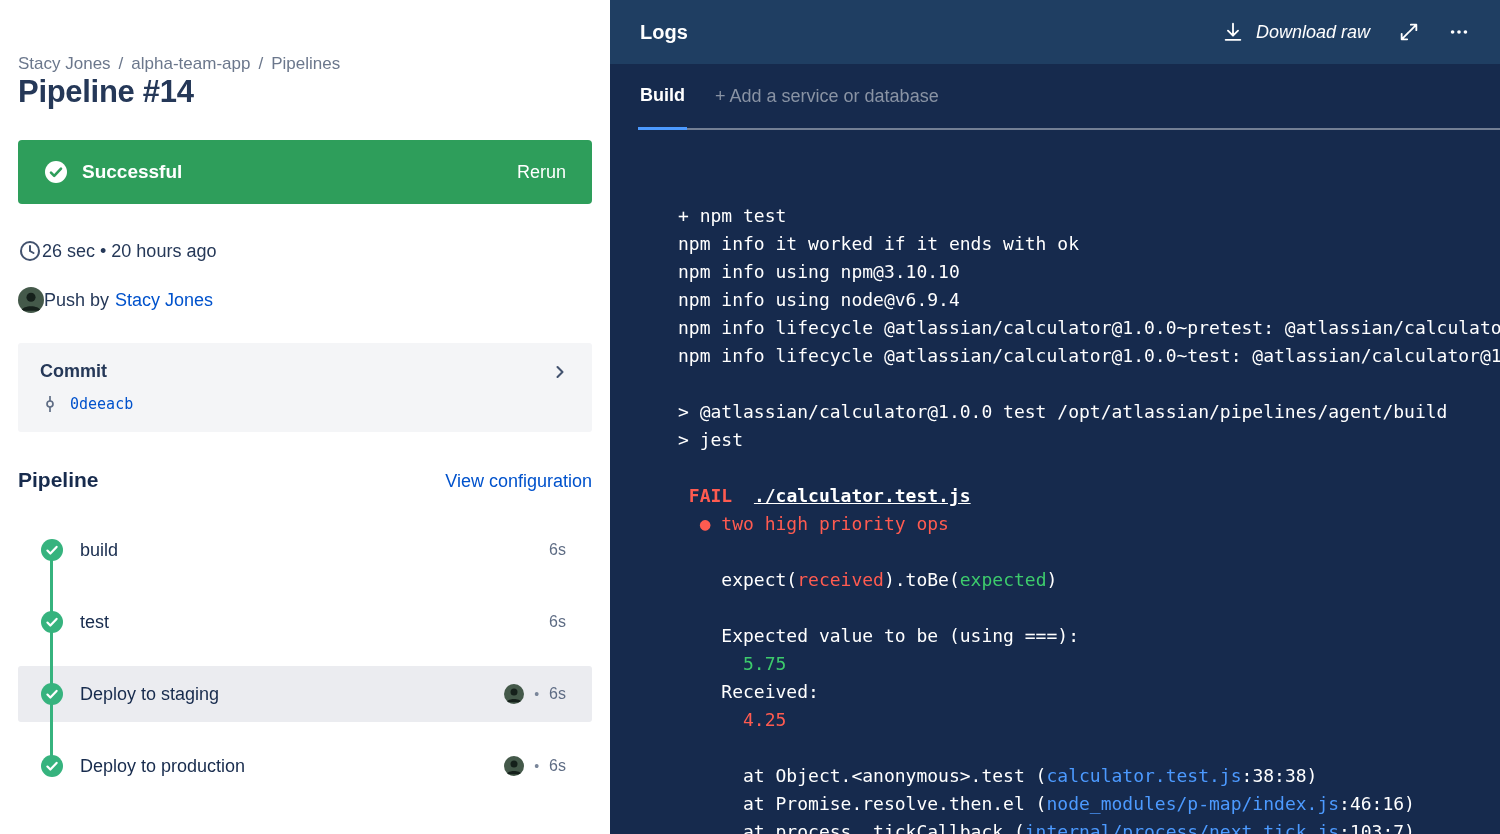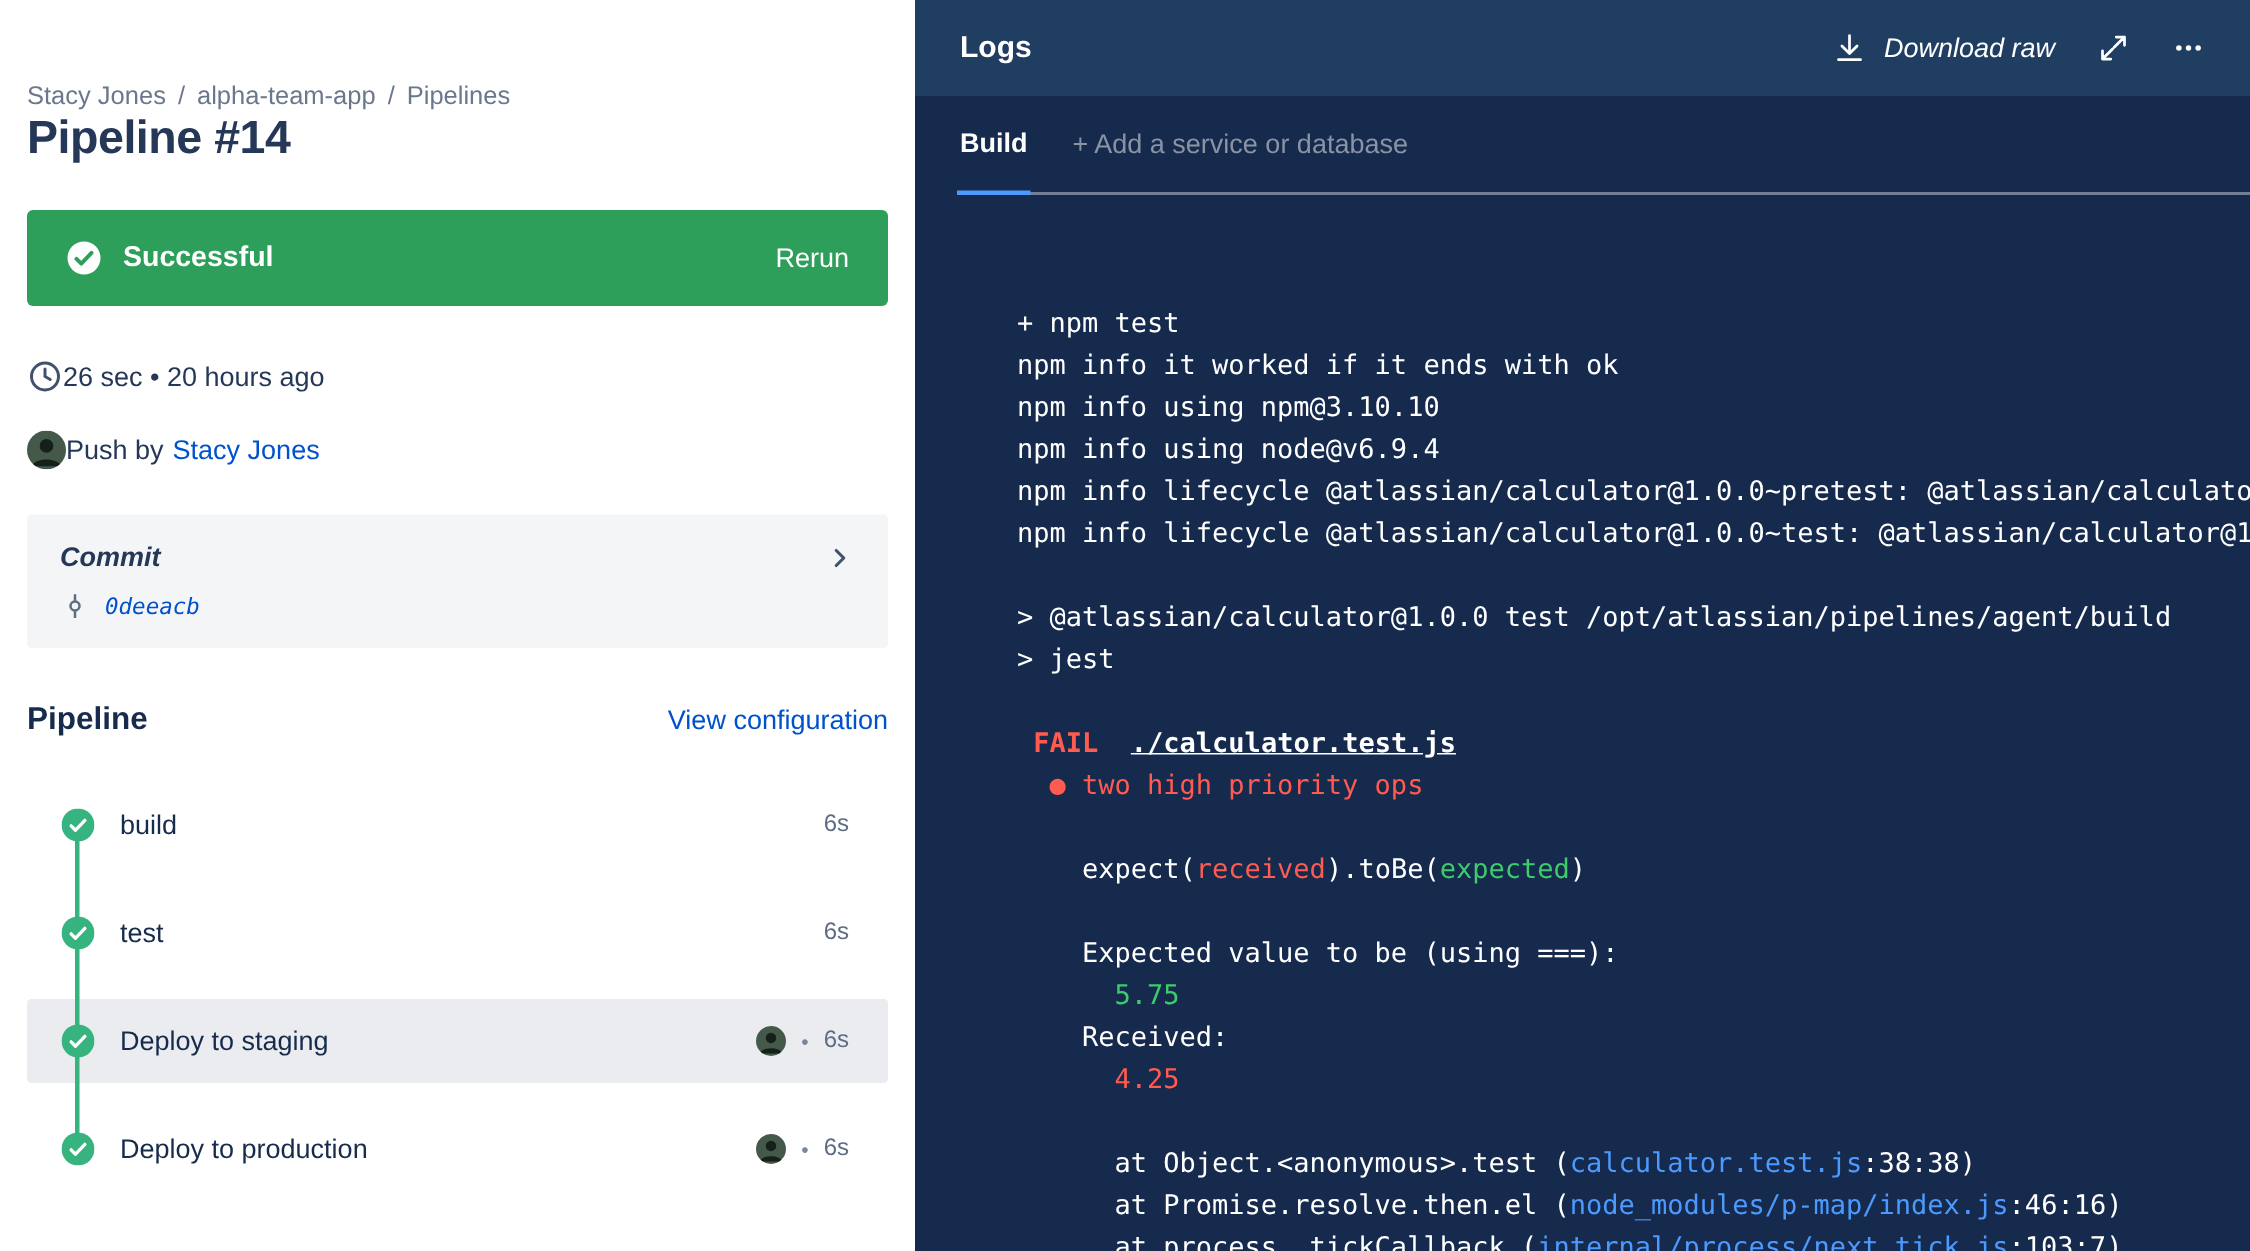--- a/index.html
+++ b/index.html
@@ -24,21 +24,21 @@
   .meta { margin-top:35px; }
   .meta-row { display:flex; align-items:center; gap:0; font-size:18px; color:#253858; }
   .meta-row + .meta-row { margin-top:24px; }
   .icon24 { width:24px; height:24px; display:inline-flex; }
   .icon24 svg { width:100%; height:100%; }
   .avatar26 { width:26px; height:26px; border-radius:50%; overflow:hidden; display:inline-flex; flex-shrink:0; }
   .avatar26 svg { width:100%; height:100%; }
   .push-text { display:flex; gap:6px; align-items:center; }
   .link { color:var(--link-blue); }
 
-  .commit-card { margin-top:30px; background:#F4F5F7; border-radius:3px; padding:18px 22px;font-style:italic; }
+  .commit-card { margin-top:30px; background:#F4F5F7; border-radius:3px; padding:18px 22px; }
   .commit-head { display:flex; align-items:center; justify-content:space-between; }
   .commit-label { font-size:18px; font-weight:600; color:#253858; }
   .icon20 { width:20px; height:20px; display:inline-flex; }
   .icon20 svg { width:100%; height:100%; }
   .commit-hash-row { margin-top:12px; display:flex; align-items:center; gap:10px; }
   .hash { font-family:"DejaVu Sans Mono", monospace; font-size:15px; color:var(--link-blue); }
 
   .pipeline-head { margin-top:36px; display:flex; align-items:baseline; justify-content:space-between; }
   .pipeline-title { font-size:21px; font-weight:700; color:#172B4D; }
   .viewcfg { font-size:18px; }

